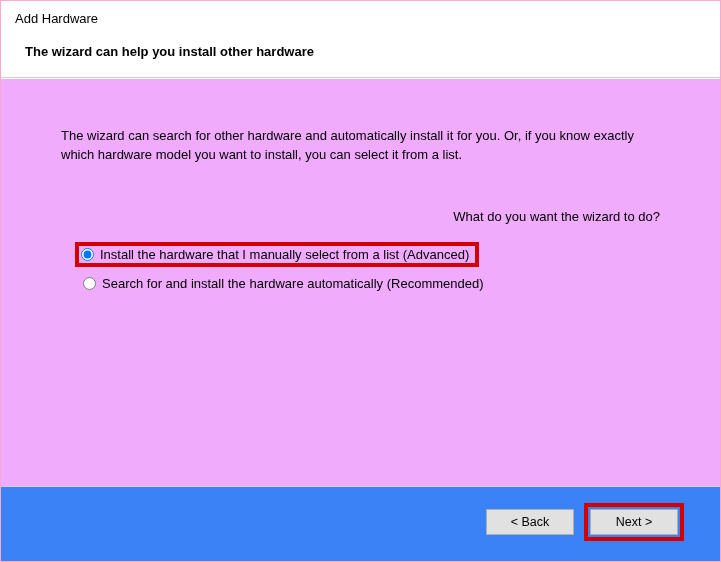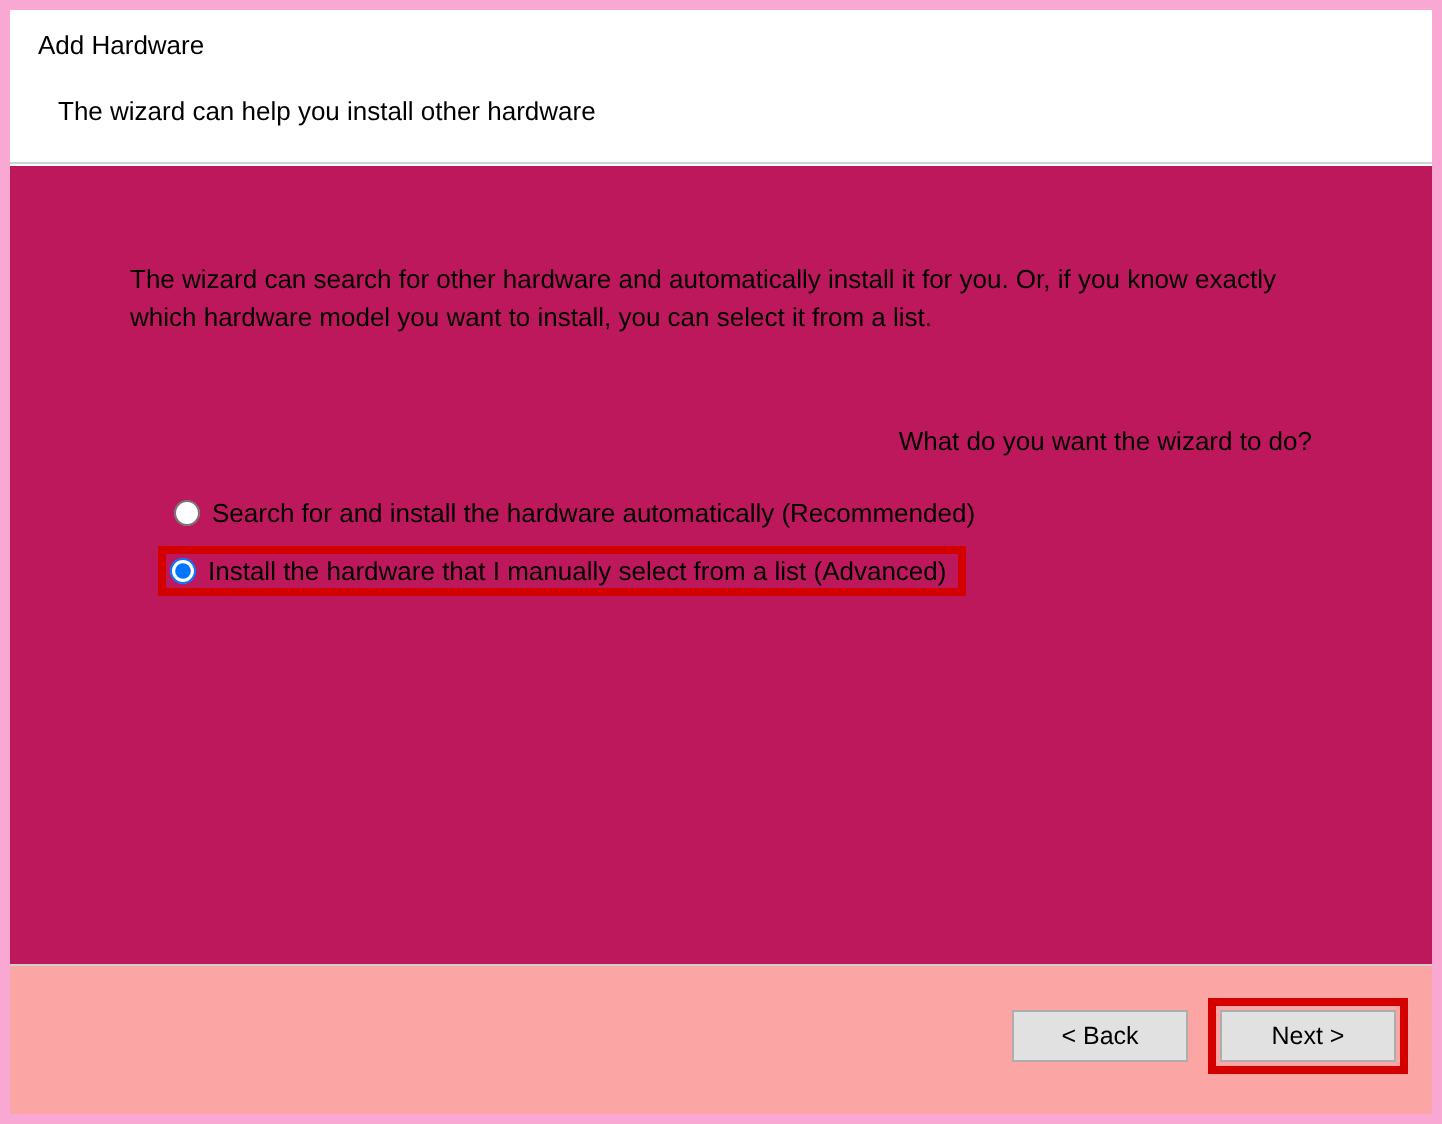--- a/index.html
+++ b/index.html
@@ -5,42 +5,42 @@
     * { box-sizing: border-box; margin: 0; padding: 0; }
     body {
       font-family: "Segoe UI", Tahoma, sans-serif;
       font-size: 13px;
       background: #fff;
       color: #000;
     }
     .window {
       width: 721px;
       height: 562px;
-      border: 5px solid #f9a8d4;
+      border: 1px solid #f9a8d4;
       display: flex;
       flex-direction: column;
       position: relative;
     }
     .header-section {
       background: #fff;
       padding: 10px 14px 18px 14px;
       border-bottom: 1px solid #d0d0d0;
     }
     .window-title {
       font-size: 13px;
       padding-bottom: 18px;
     }
     .wizard-heading {
       font-size: 13px;
-      font-weight: normal;
+      font-weight: bold;
       padding-left: 10px;
     }
     .content-area {
       flex: 1;
-      background: #be185d;
+      background: #f0abfc;
       border-top: 1px solid #fff;
       padding: 48px 60px 20px 60px;
     }
     .intro-text {
       line-height: 1.45;
       margin-bottom: 44px;
     }
     .question-text {
       margin-bottom: 18px;
       text-align: right;
@@ -63,23 +63,23 @@
       padding: 1px 6px 1px 2px;
     }
     .radio-row input[type="radio"] {
       width: 13px;
       height: 13px;
     }
     .radio-row label {
       cursor: pointer;
     }
     .button-bar {
-      background: #fca5a5;
+      background: #3b82f6;
       border-top: 1px solid #d0d0d0;
-      padding: 16px 12px 20px 20px;
+      padding: 16px 36px 20px 20px;
       display: flex;
       justify-content: flex-end;
       gap: 8px;
     }
     .btn {
       min-width: 88px;
       height: 26px;
       background: #e1e1e1;
       border: 1px solid #adadad;
       font-family: inherit;
@@ -105,27 +105,27 @@
   <div class="header-section">
     <div class="window-title">Add Hardware</div>
     <div class="wizard-heading">The wizard can help you install other hardware</div>
   </div>
 
   <div class="content-area">
     <p class="intro-text">The wizard can search for other hardware and automatically install it for you. Or, if you know exactly which hardware model you want to install, you can select it from a list.</p>
     <p class="question-text">What do you want the wizard to do?</p>
 
     <div class="radio-group">
+      <div class="radio-row highlighted">
+        <input type="radio" name="wiz" id="opt1" checked="" style="">
+        <label for="opt1">Install the hardware that I manually select from a list (Advanced)</label>
+      </div>
       <div class="radio-row">
         <input type="radio" name="wiz" id="opt0" style="">
         <label for="opt0">Search for and install the hardware automatically (Recommended)</label>
-      </div>
-      <div class="radio-row highlighted">
-        <input type="radio" name="wiz" id="opt1" checked="" style="">
-        <label for="opt1">Install the hardware that I manually select from a list (Advanced)</label>
       </div>
     </div>
   </div>
 
   <div class="button-bar">
     <span class="btn-wrap-plain">
       <button class="btn">&lt; Back</button>
     </span>
     <span class="btn-wrap-highlight">
       <button class="btn">Next &gt;</button>

